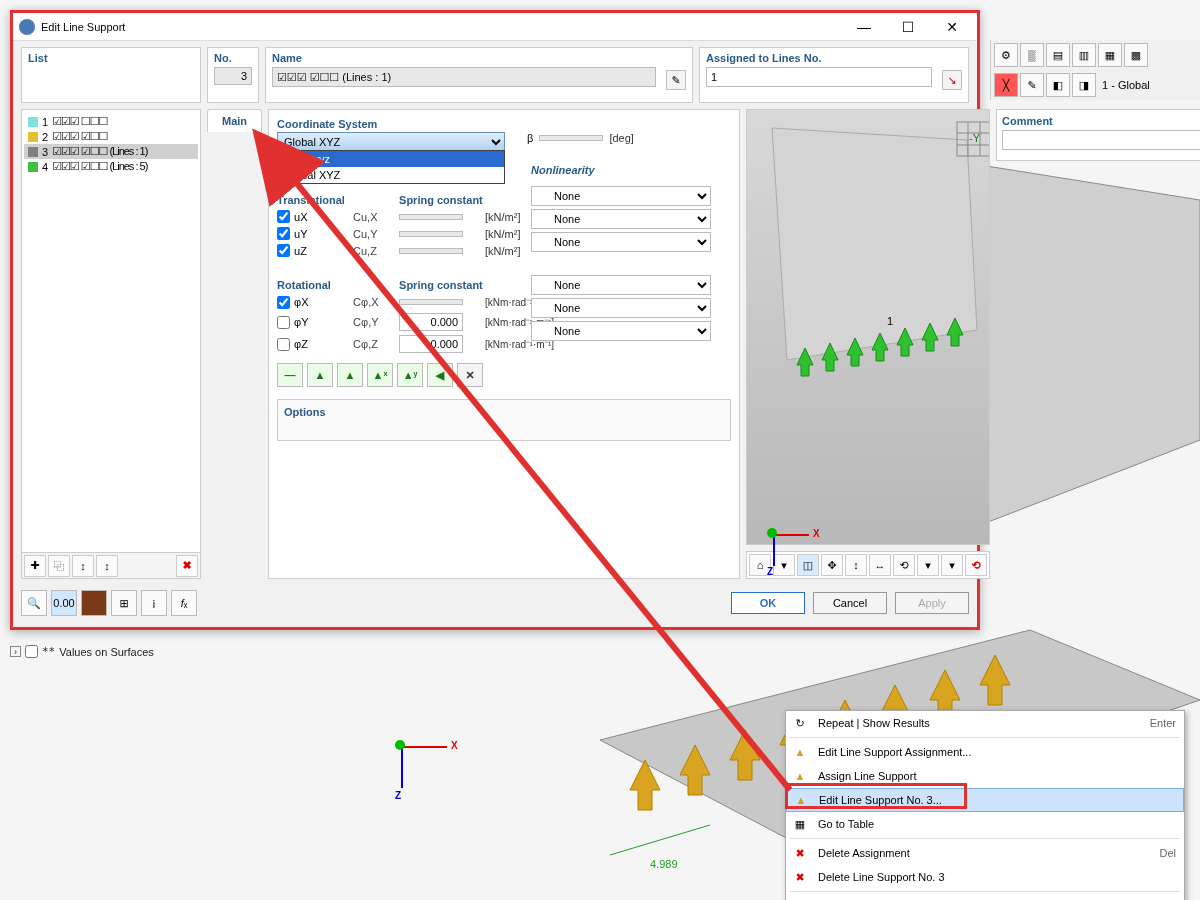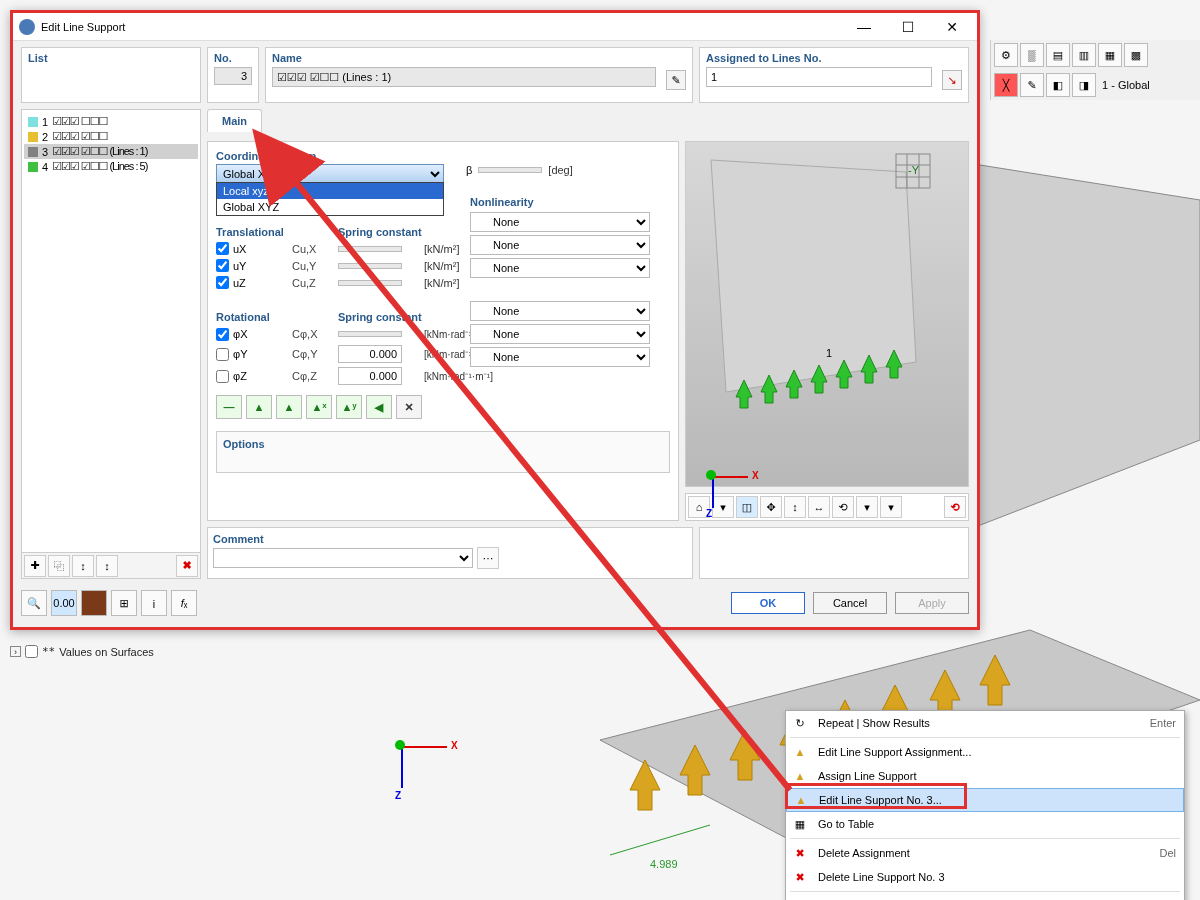--- a/index.html
+++ b/index.html
@@ -39,21 +39,21 @@
 .left-list { width:180px; display:flex;flex-direction:column;}
 .list-body { flex:1; background:#fff;border:1px solid #ccc; padding:4px 2px; overflow:auto;}
 .list-item { display:flex;align-items:center;gap:4px;padding:1px 4px;white-space:nowrap;}
 .list-item.sel { background:#d0d0d0;}
 .color-sq { width:10px;height:10px;display:inline-block;}
 .chk-run { letter-spacing:-1px; font-family: 'Segoe UI Symbol',Arial;}
 .list-toolbar{height:26px;display:flex;align-items:center;gap:2px;padding:2px;background:#f4f4f4;border:1px solid #ccc;border-top:none;}
 .tbtn{width:22px;height:22px;border:1px solid #ccc;background:#fafafa;display:flex;align-items:center;justify-content:center;}
 .tbtn.red{color:#d00;margin-left:auto;font-weight:bold;}
 
-.center-col { flex:1; display:flex;flex-direction:column; gap:6px; min-width:0;}
+.center-col { flex:1; display:flex;gap:6px; min-width:0;}
 .tab-strip { height:26px; }
 .tab { display:inline-block; background:#fff;border:1px solid #ccc;border-bottom:none;padding:5px 14px;color:#2a5a8a;font-weight:600;border-radius:3px 3px 0 0;}
 .form-area { flex:1; display:flex; gap:6px; min-height:0;}
 .form-left { width:472px; background:#fff;border:1px solid #ccc;padding:8px;display:flex;flex-direction:column;gap:6px;position:relative;}
 .preview-col{ flex:1; display:flex;flex-direction:column;gap:6px;min-width:0;}
 .preview { flex:1; background:linear-gradient(180deg,#d8d8d8,#b8b8b8);border:1px solid #ccc;position:relative;}
 .preview-toolbar{height:28px;background:#fff;border:1px solid #ccc;display:flex;align-items:center;gap:2px;padding:2px;}
 
 .section-title{color:#2a5a8a;font-weight:600;margin-bottom:2px;}
 .coord-row{display:flex;gap:8px;align-items:flex-start;}
@@ -69,21 +69,21 @@
 .grid3 { display:grid; grid-template-columns: 70px 40px 80px 90px; gap:4px 6px; align-items:center;}
 .grid3 .hdr{color:#2a5a8a;font-weight:600;}
 .chkbox{display:flex;align-items:center;gap:4px;}
 .chkbox input{width:13px;height:13px;}
 .sc-label{color:#444;}
 .spin-input{width:64px;background:#e8e8e8;border:1px solid #bbb;padding:2px 4px;text-align:right;position:relative;}
 .spin-input.en{background:#fff;}
 .nl-select{width:180px;background:#fff;border:1px solid #bbb;padding:2px 18px;text-align:left;}
 
 .nonlin-col{position:absolute; left:262px; top:54px; width:200px;}
-.nonlin-col .hdr{color:#2a5a8a;font-weight:600;margin-bottom:2px;}
+.nonlin-col .hdr{color:#2a5a8a;font-weight:600;margin-bottom:8px;font-style:italic;}
 .nl-row{margin-bottom:3px;}
 
 .preset-row{display:flex;gap:4px;margin-top:4px;}
 .preset{width:26px;height:24px;border:1px solid #bbb;background:#eafbe8;display:flex;align-items:center;justify-content:center;color:#1a7a1a;font-weight:bold;}
 .preset.alt{background:#f4f4f4;color:#333;}
 
 .options-box{border:1px solid #ccc;background:#fafafa;padding:6px;margin-top:6px;}
 .options-box .section-title{margin-bottom:16px;}
 
 .comment-row{display:flex;gap:6px;height:52px;}

